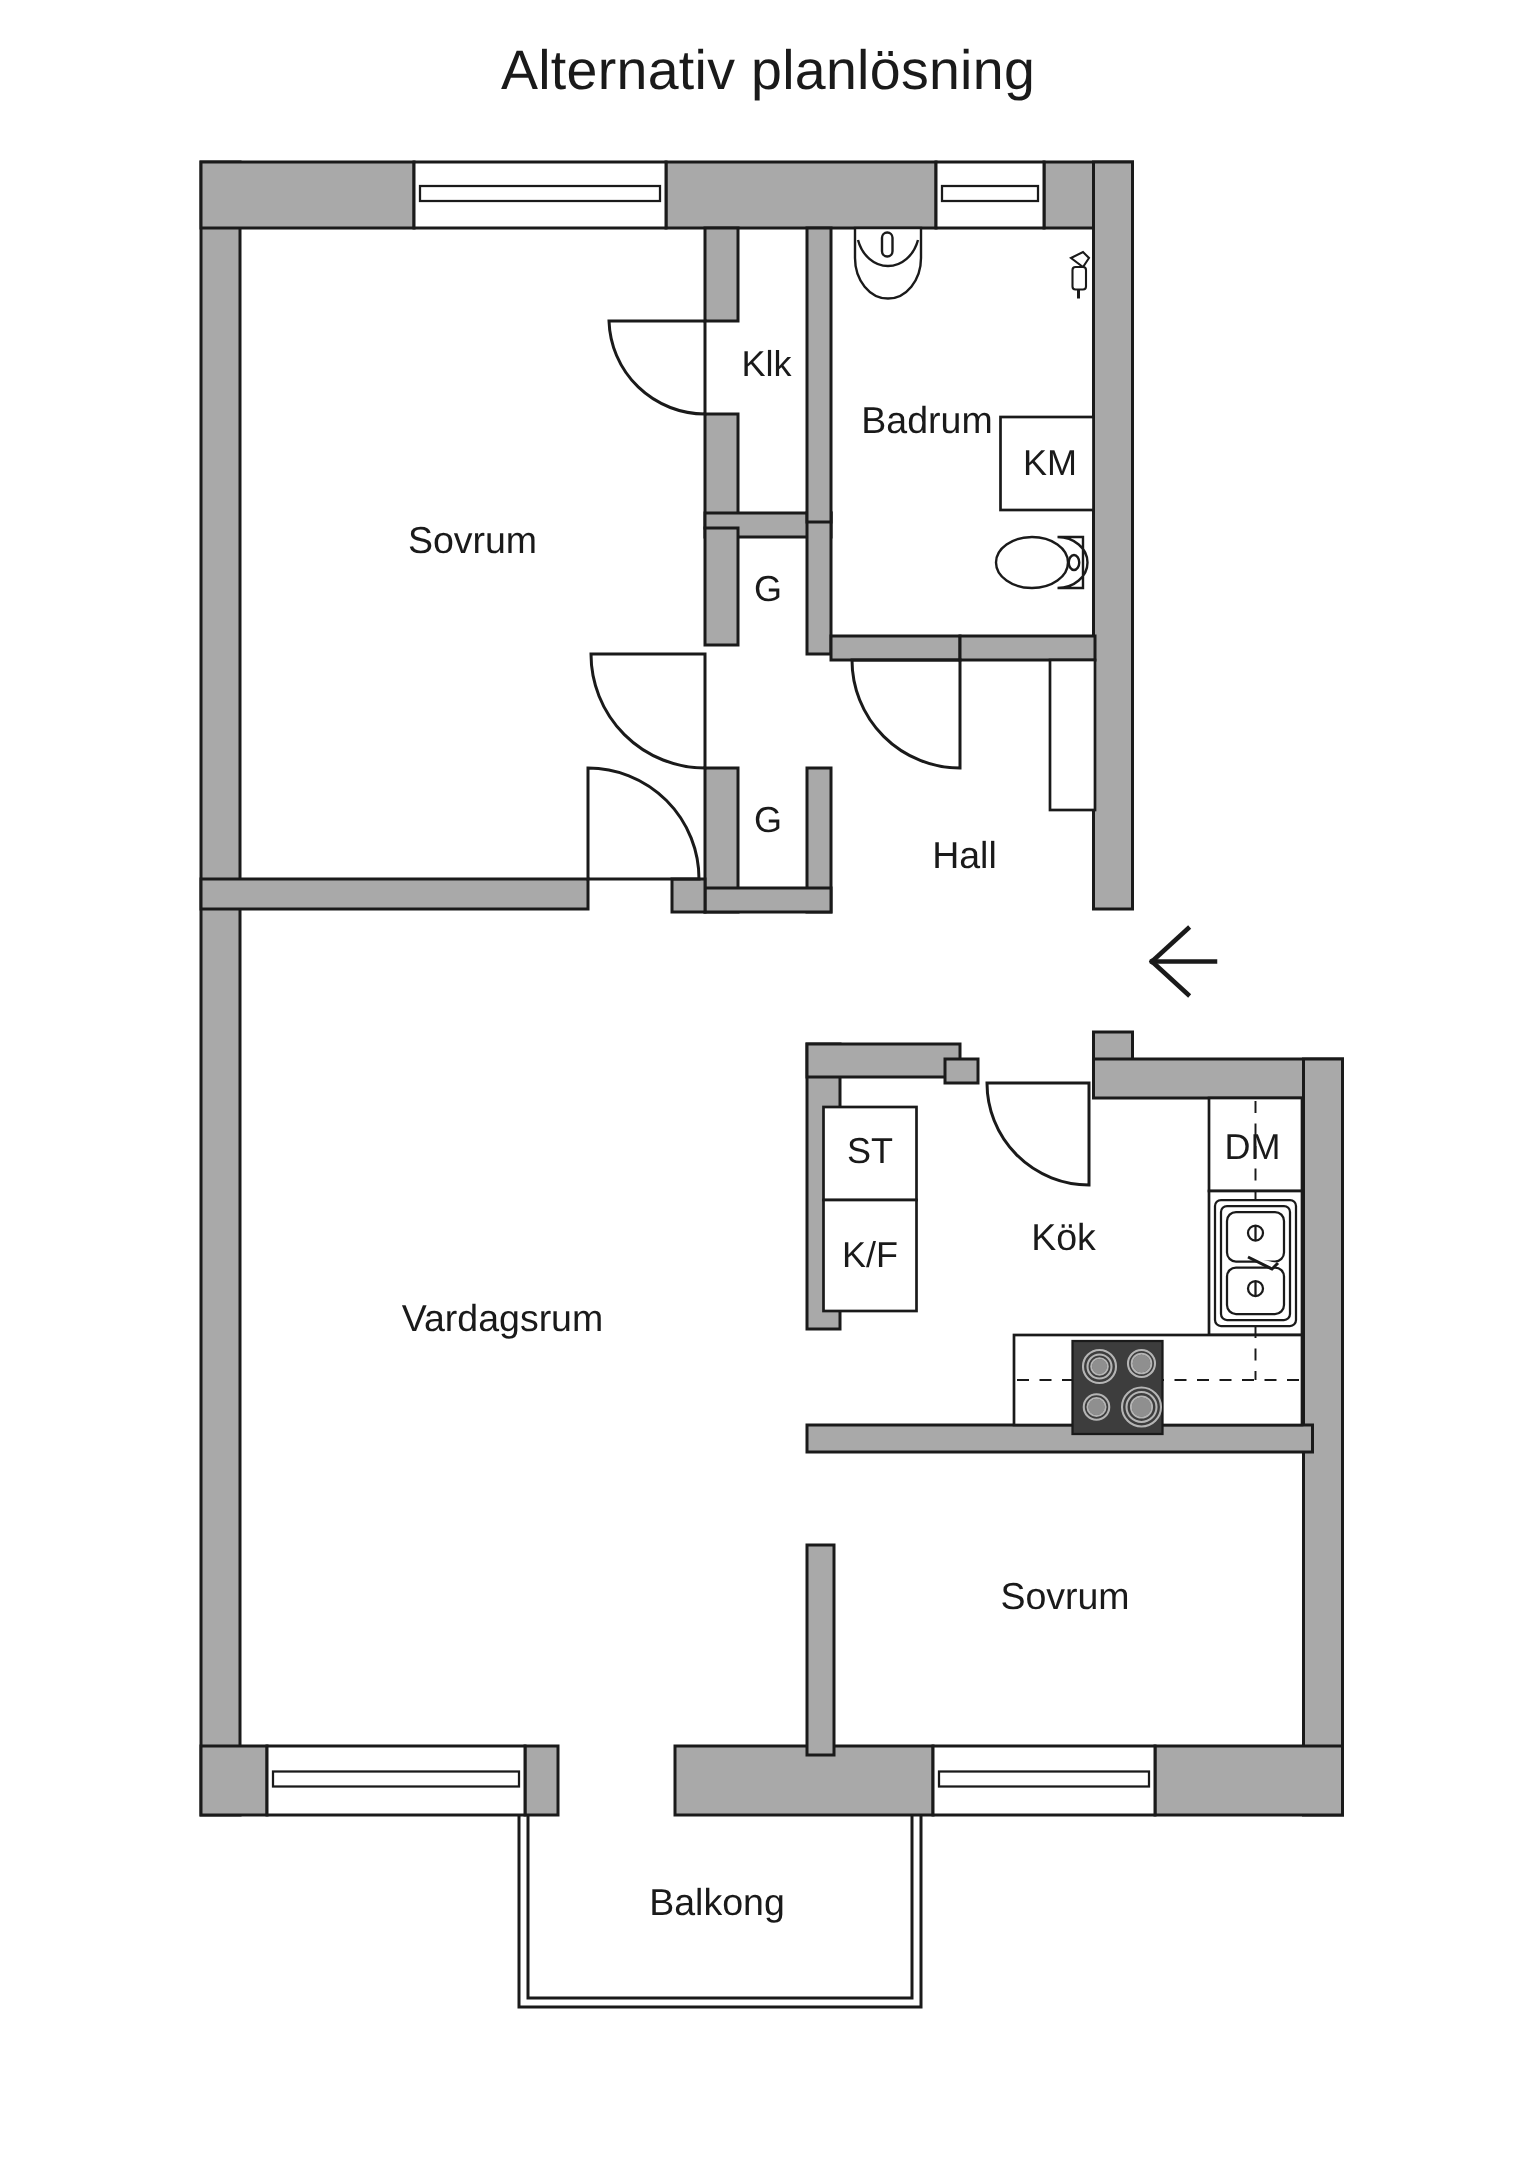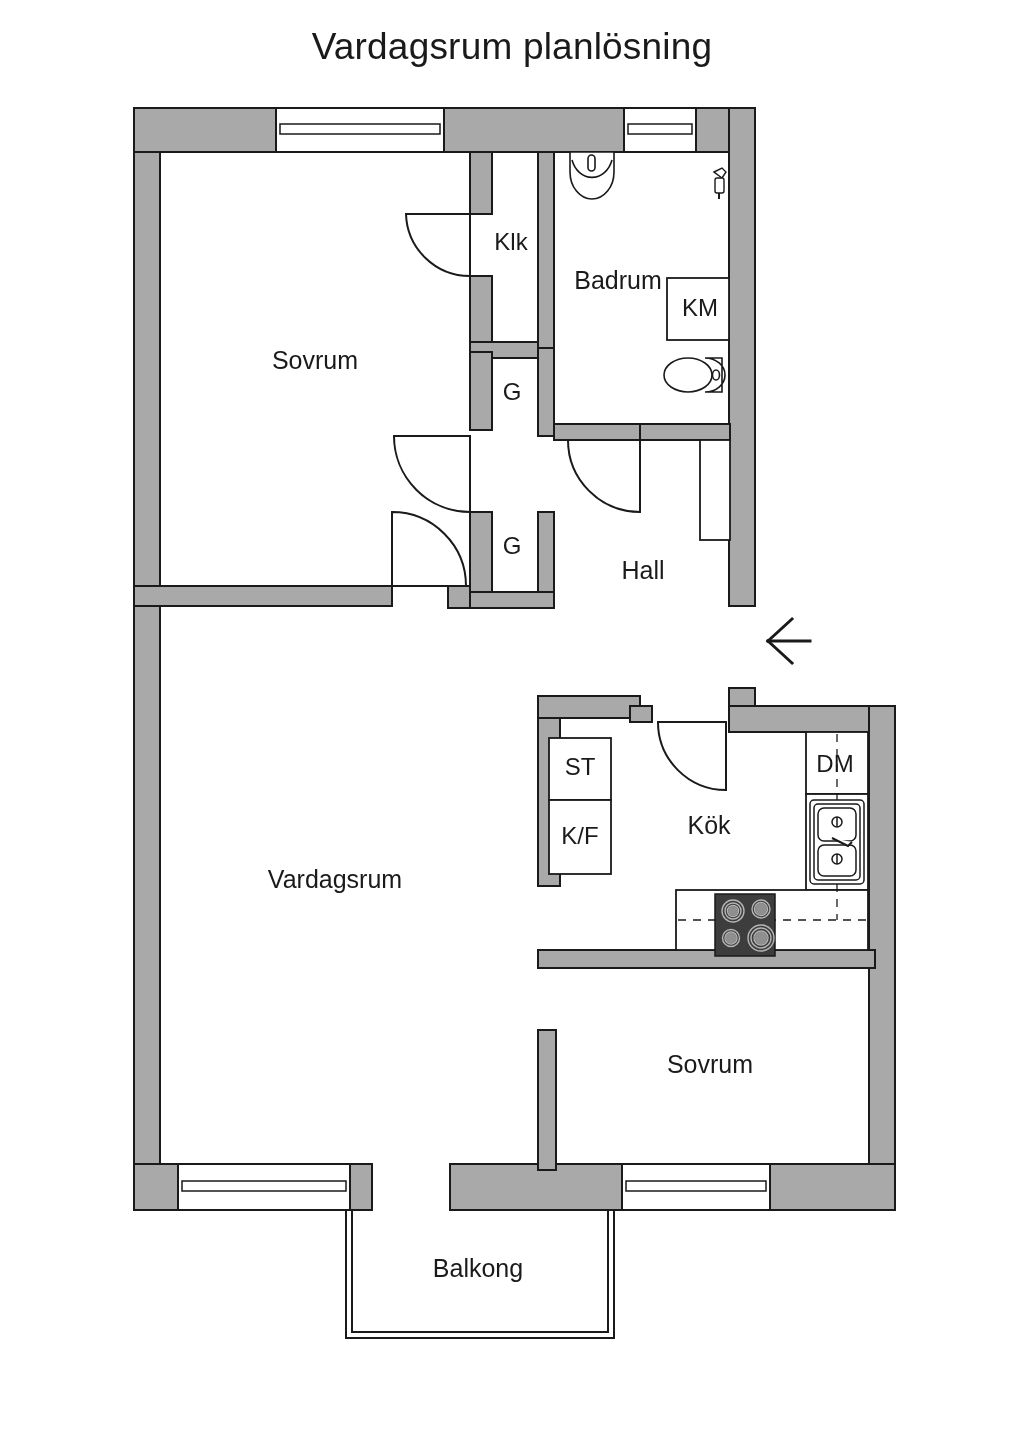--- a/index.html
+++ b/index.html
@@ -48,21 +48,21 @@
     font-family: "Liberation Sans", sans-serif;
     font-size: 25px;
     fill: #1a1a1a;
     text-anchor: middle;
     dominant-baseline: middle;
   }
 </style>
 </head>
 <body>
 
-<div id="plan-title">Vardagsrum planlösning</div>
+<div id="plan-title">Alternativ planlösning</div>
 
 <svg id="floorplan-svg" width="1024" height="1448" viewBox="0 0 1024 1448">
 
   <g fill="#a9a9a9" stroke="#1a1a1a" stroke-width="2">
 
     <rect x="134" y="108" width="26" height="1102"></rect>
 
     <rect x="134" y="108" width="142" height="44"></rect>
 
     <rect x="444" y="108" width="180" height="44"></rect>

